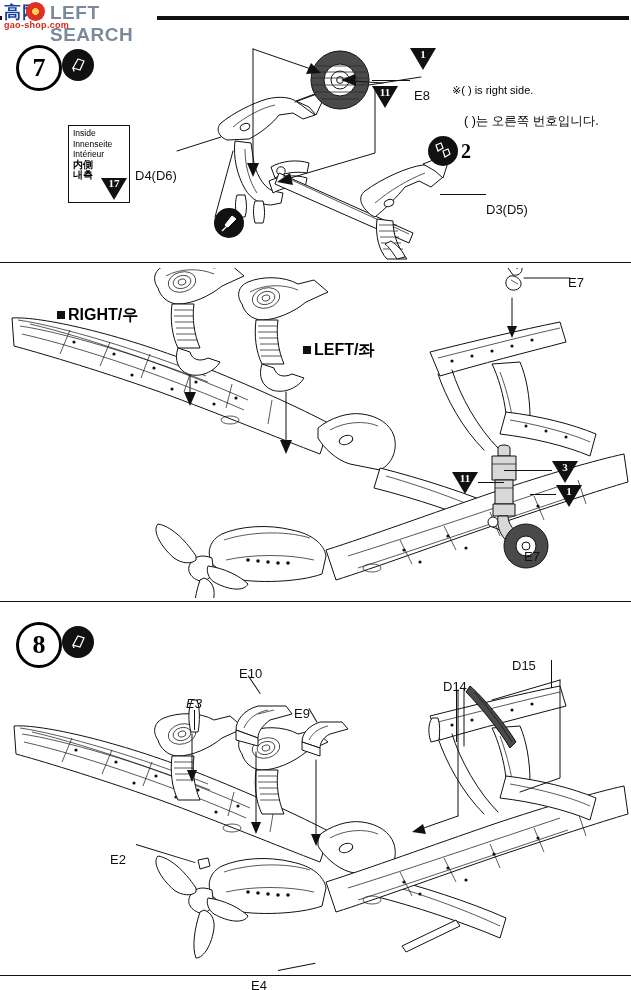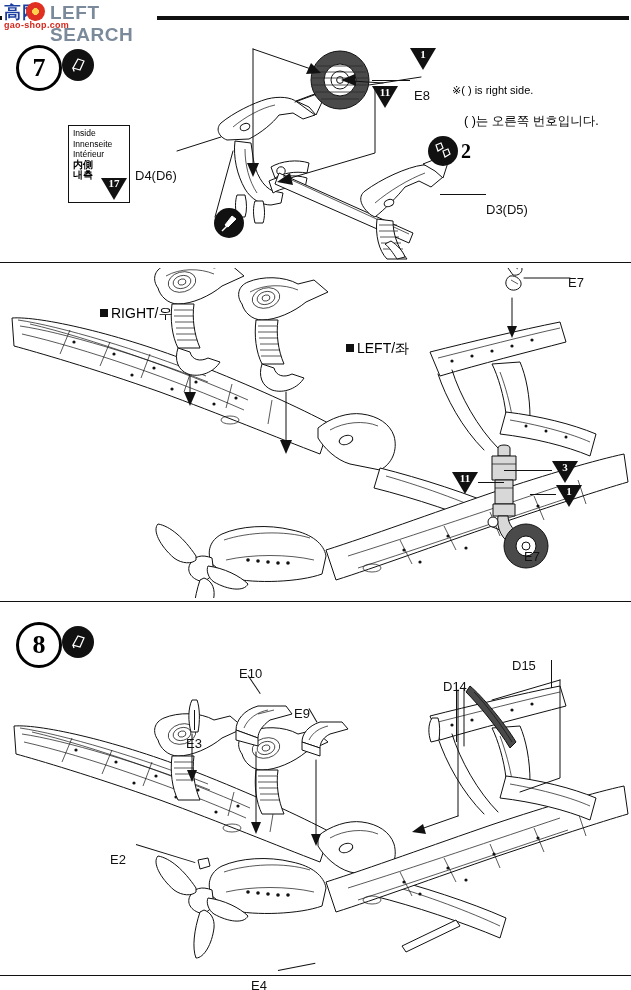--- a/index.html
+++ b/index.html
@@ -92,21 +92,21 @@
   #insidebox{
     left:68px;top:125px;width:62px;height:78px;
     border:1px solid #111;background:#fff;
     padding:2px 4px;box-sizing:border-box;
   }
   #insidebox div{font-size:8.5px;line-height:10.5px;white-space:nowrap;}
   #insidebox .cjk{font-weight:bold;font-size:10px;}
   .inside-tri{position:absolute;right:2px;bottom:2px;}
 
   
-  .sqlbl{font-size:14px;font-weight:normal;white-space:nowrap;margin-left:43px;}
+  .sqlbl{font-size:16px;font-weight:bold;white-space:nowrap;}
   .sqlbl .sq{display:inline-block;width:8px;height:8px;background:#111;margin-right:3px;vertical-align:1px;}
 
   
   svg{display:block;}
   .ln{fill:none;stroke:#111;stroke-width:1;stroke-linejoin:round;stroke-linecap:round;}
   .ln-t{fill:none;stroke:#111;stroke-width:.7;}
   .fill-w{fill:#fff;stroke:#111;stroke-width:1;}
   .fill-g{fill:#d8d8d8;stroke:#111;stroke-width:1;}
   .fill-dg{fill:#4a4a4a;stroke:#111;stroke-width:1;}
   .fill-k{fill:#111;stroke:none;}
@@ -628,21 +628,21 @@
 
     <g transform="translate(196,190)">
       <path class="fill-w" d="M2 2 L12 0 L14 8 L4 11 Z"></path>
     </g>
 
     <g transform="translate(400,252)">
       <path class="fill-w" d="M2 26 L56 0 L60 6 L6 32 Z"></path>
     </g>
   </svg>
 
-  <div class="abs lbl" style="left:186px;top:720px;">E3</div>
+  <div class="abs lbl" style="left:186px;top:680px;font-style:italic;">E3</div>
   <div class="abs leader-v" style="left:194px;top:710px;height:20px;"></div>
 
   <div class="abs lbl" style="left:239px;top:650px;">E10</div>
   <div class="abs leader" style="left:248px;top:675px;width:22px;transform:rotate(56deg);transform-origin:left center;"></div>
 
   <div class="abs lbl" style="left:294px;top:690px;">E9</div>
   <div class="abs leader" style="left:309px;top:708px;width:16px;transform:rotate(60deg);transform-origin:left center;"></div>
 
   <div class="abs lbl" style="left:443px;top:663px;">D14</div>
   <div class="abs leader-v" style="left:456px;top:682px;height:60px;"></div>

